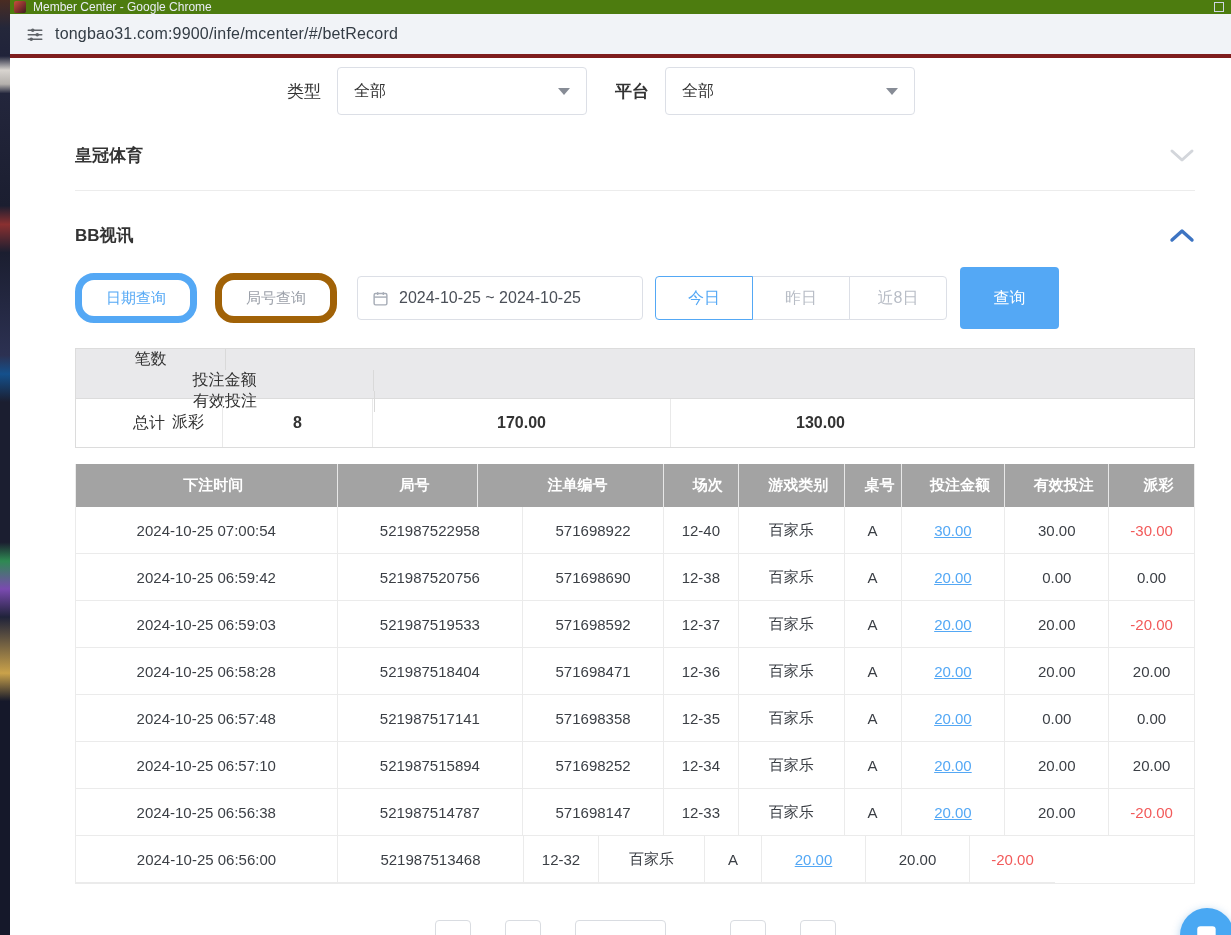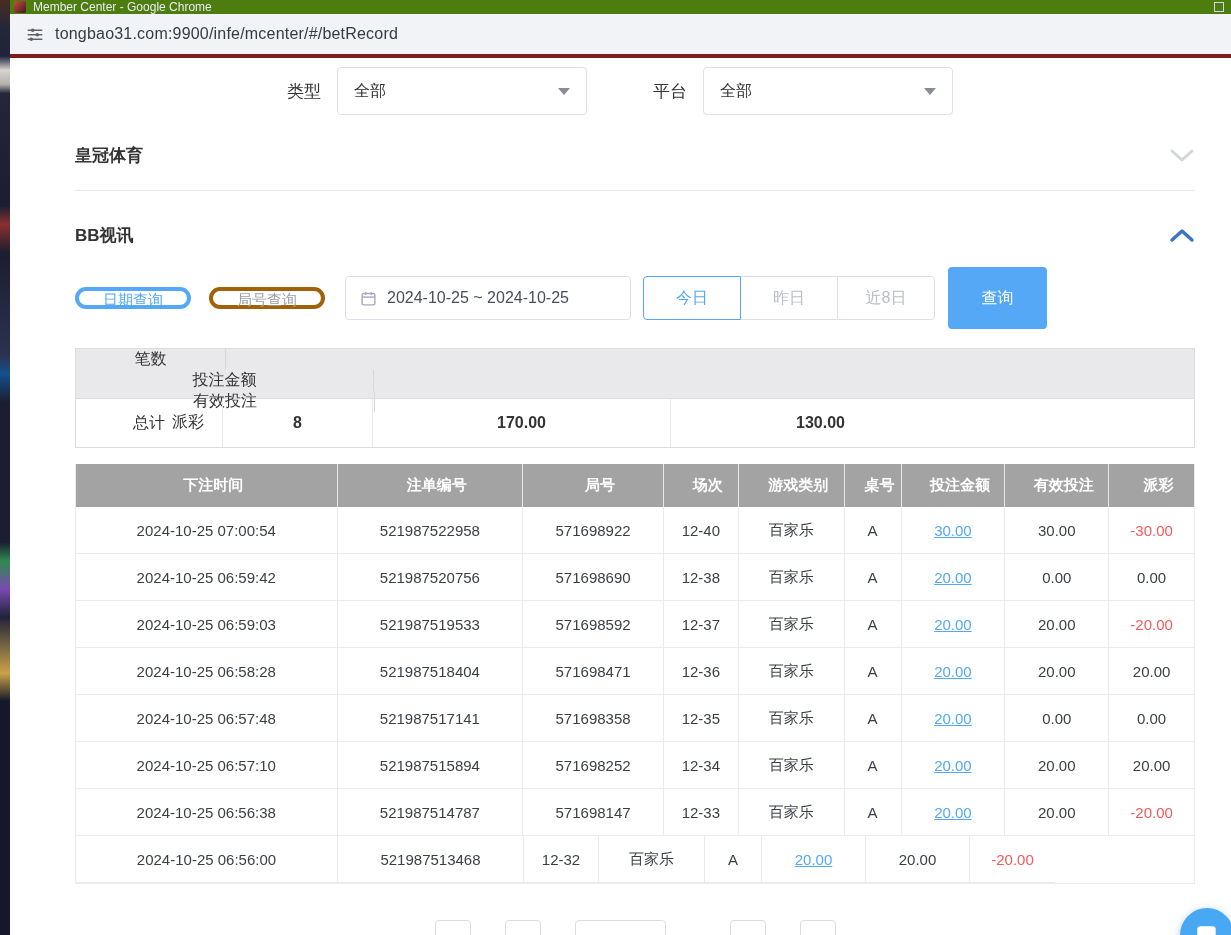--- a/index.html
+++ b/index.html
@@ -27,39 +27,39 @@
   .urlbar { height:44px; background:#f1f3f7; border-bottom:4px solid #7f1d1d;
     display:flex; align-items:center; padding-left:16px; gap:11px; }
   .url-text { font-size:16px; color:#333c45; letter-spacing:.2px; }
 
   .page { flex:1; background:#fff; overflow:hidden; }
   .content { margin-left:65px; width:1120px; }
 
   
   .filter-row { display:flex; align-items:center; margin-top:9px; height:48px; padding-left:212px; }
   .flabel { font-size:17px; color:#333; margin-right:16px; }
-  .flabel.second { margin-left:66px; }
+  .flabel.second { margin-left:28px;font-weight:bold; }
   .select { width:250px; height:48px; border:1px solid #dcdfe6; border-radius:4px;
     background:#fff; display:flex; align-items:center; justify-content:space-between;
     padding:0 16px; font-size:16px; color:#333; cursor:pointer; }
   .caret { width:0; height:0; border-left:6px solid transparent; border-right:6px solid transparent;
     border-top:7px solid #878c96; }
 
   
   .section-header { margin-top:25px; height:30px; display:flex; align-items:center;
     justify-content:space-between; cursor:pointer; }
   .section-header.bb { margin-top:29px; }
   .section-title { font-size:17px; font-weight:700; color:#333; }
   .divider { border-top:1px solid #ececec; margin-top:20px; }
 
   
   .toolbar { margin-top:26px; height:44px; display:flex; align-items:center; }
   button { font-family:inherit; background:#fff; cursor:pointer; }
-  .pill { height:22px; padding:0 24px; border-radius:19px; font-size:15px;
-    border:4px solid #a16207; color:#9a9fa8; }
+  .pill { height:50px; padding:0 24px; border-radius:19px; font-size:15px;
+    border:7px solid #a16207; color:#9a9fa8; }
   .pill.active { border-color:#54a8f5; color:#54a8f5; }
   .pill + .pill { margin-left:18px; }
   .date-range { margin-left:20px; width:286px; height:44px; border:1px solid #dcdfe6;
     border-radius:4px; display:flex; align-items:center; padding:0 14px; gap:10px;
     font-size:16px; color:#4a4f57; cursor:pointer; }
   .btn-group { margin-left:12px; display:flex; }
   .gbtn { width:98px; height:44px; border:1px solid #dcdfe6; font-size:16px;
     color:#b8bdc6; margin-left:-1px; }
   .gbtn:first-child { border-radius:4px 0 0 4px; margin-left:0; }
   .gbtn:last-child { border-radius:0 4px 4px 0; }
@@ -202,22 +202,22 @@
             <div class="scell sc0">总计</div>
             <div class="scell sc1 strong">8</div>
             <div class="scell sc2 strong">170.00</div>
             <div class="scell sc3 strong">130.00</div>
           </div>
         </div>
 
         <div class="bet-table">
           <div class="thead">
             <div class="th c-time">下注时间</div>
+            <div class="th c-round">局号</div>
             <div class="th c-order">注单编号</div>
-            <div class="th c-round">局号</div>
             <div class="th c-session">场次</div>
             <div class="th c-game">游戏类别</div>
             <div class="th c-table">桌号</div>
             <div class="th c-bet">投注金额</div>
             <div class="th c-valid">有效投注</div>
             <div class="th c-payout">派彩</div>
           </div>
           <div class="tbody">
   <div class="tr">
     <div class="td c-time">2024-10-25 07:00:54</div>

